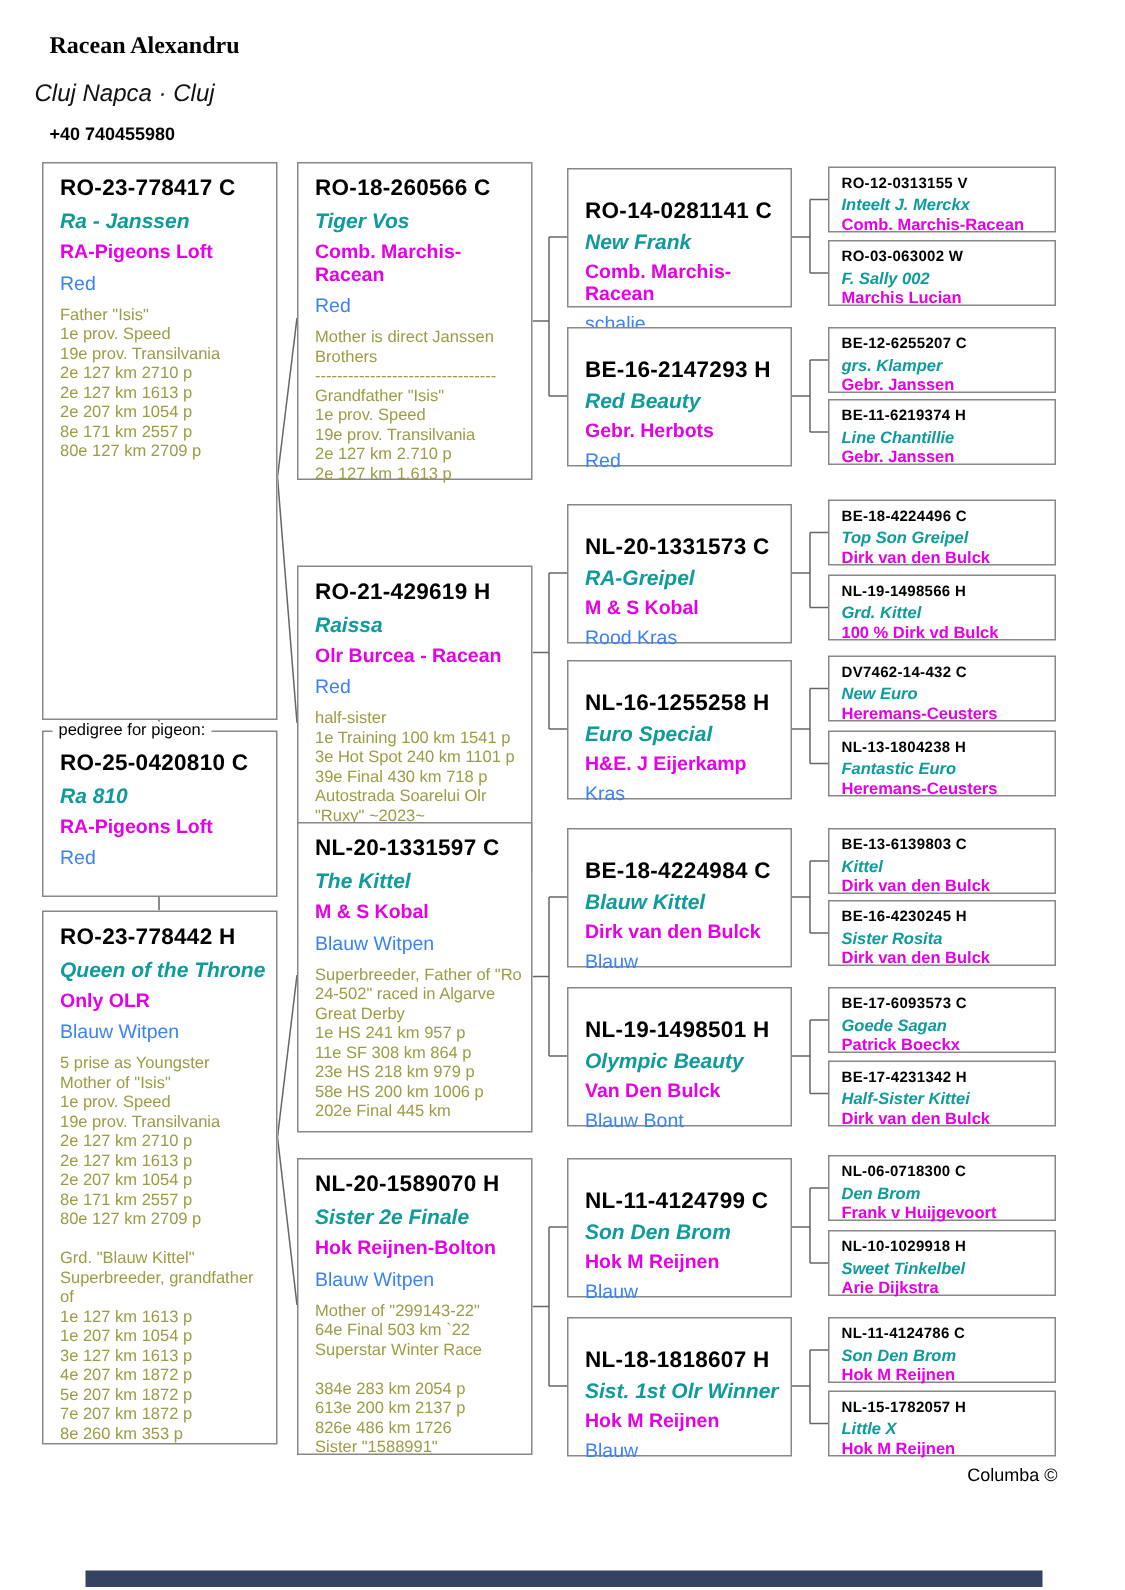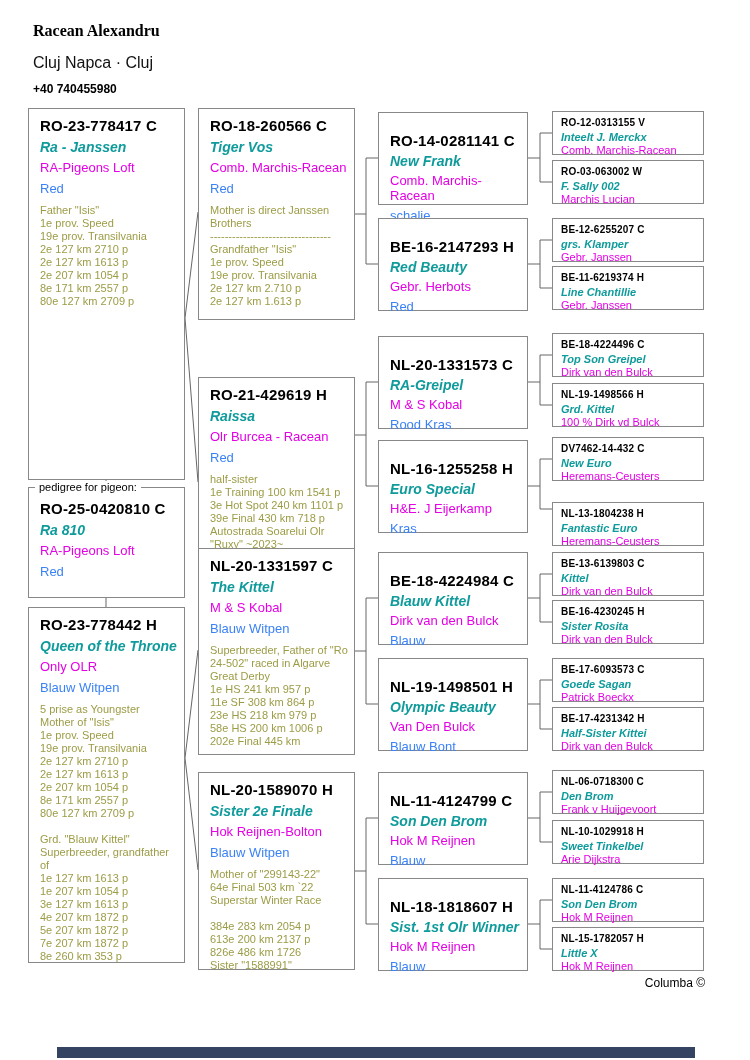--- a/index.html
+++ b/index.html
@@ -1,31 +1,31 @@
 <!DOCTYPE html>
 <html><head>
 <meta charset="utf-8">
 <style>
   * { margin:0; padding:0; box-sizing:border-box; }
   html,body { width:750px; height:1060px; background:#fff; font-family:"Liberation Sans", sans-serif; position:relative; overflow:hidden; }
   #page { position:absolute; inset:0; width:750px; height:948px; background:#fff; }
 
   .hdr-name  { position:absolute; left:33px; top:22px;  font-size:16px; font-weight:bold; font-family:"Liberation Serif", serif; color:#000; }
-  .hdr-loc   { position:absolute; left:33px; top:54px;  font-size:16px; color:#111; }
+  .hdr-loc   { position:absolute; left:23px; top:54px;  font-size:16px; font-style:italic; color:#111; }
   .hdr-phone { position:absolute; left:33px; top:82px;  font-size:12px; font-weight:bold; color:#000; }
 
   .pbox { position:absolute; border:1px solid #888; background:#fff; padding:8px 6px 0 11px; }
   .col1 { left:28px;  width:157px; }
   .col2 { left:198px; width:157px; }
   .col3 { left:378px; width:150px; padding-top:19px; }
   .col4 { left:552px; width:152px; padding:4px 4px 0 8px; }
 
   .pid    { font-size:15px; font-weight:bold; color:#000; letter-spacing:0.2px; margin-bottom:5px; }
   .pname  { font-size:14px; font-weight:bold; font-style:italic; color:#0f9b9b; margin-bottom:5px; }
-  .ploft  { font-size:13px; font-weight:normal; color:#e500e5; margin-bottom:6px; }
+  .ploft  { font-size:13px; font-weight:bold; color:#e500e5; margin-bottom:6px; }
   .pcolor { font-size:13px; color:#3b82f6; }
   .pdet   { font-size:11px; line-height:13px; color:#9c9c46; white-space:pre-line; margin-top:8px; }
 
   .col3 .pid   { margin-bottom:4px; }
   .col3 .pname { margin-bottom:4px; }
   .col3 .ploft { margin-bottom:5px; }
 
   .col4 .pid   { font-size:10px; line-height:14px; margin-bottom:1px; }
   .col4 .pname { font-size:11px; line-height:12px; margin-bottom:1px; }
   .col4 .ploft { font-size:11px; line-height:12px; margin-bottom:0; }
@@ -292,21 +292,21 @@
   <div class="pbox col4" style="top:383px; height:44px;">
     <div class="pid">NL-19-1498566 H</div>
     <div class="pname">Grd. Kittel</div>
     <div class="ploft">100 % Dirk vd Bulck</div>
   </div>
   <div class="pbox col4" style="top:437px; height:44px;">
     <div class="pid">DV7462-14-432 C</div>
     <div class="pname">New Euro</div>
     <div class="ploft">Heremans-Ceusters</div>
   </div>
-  <div class="pbox col4" style="top:502px; height:44px;">
+  <div class="pbox col4" style="top:487px; height:44px;">
     <div class="pid">NL-13-1804238 H</div>
     <div class="pname">Fantastic Euro</div>
     <div class="ploft">Heremans-Ceusters</div>
   </div>
   <div class="pbox col4" style="top:552px; height:44px;">
     <div class="pid">BE-13-6139803 C</div>
     <div class="pname">Kittel</div>
     <div class="ploft">Dirk van den Bulck</div>
   </div>
   <div class="pbox col4" style="top:600px; height:44px;">

